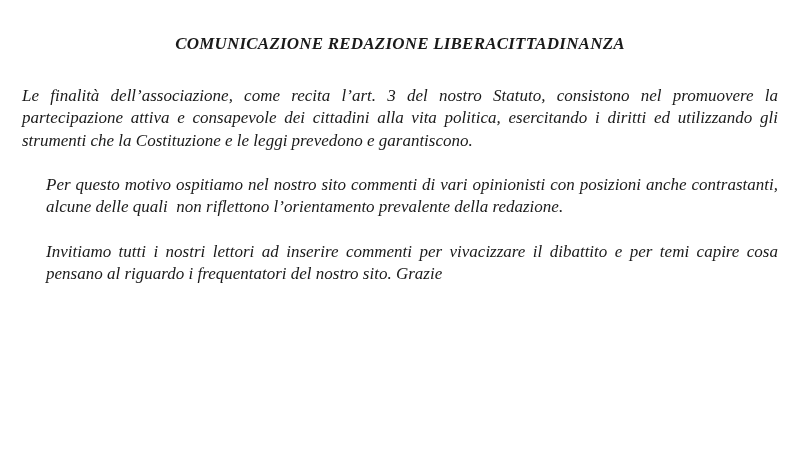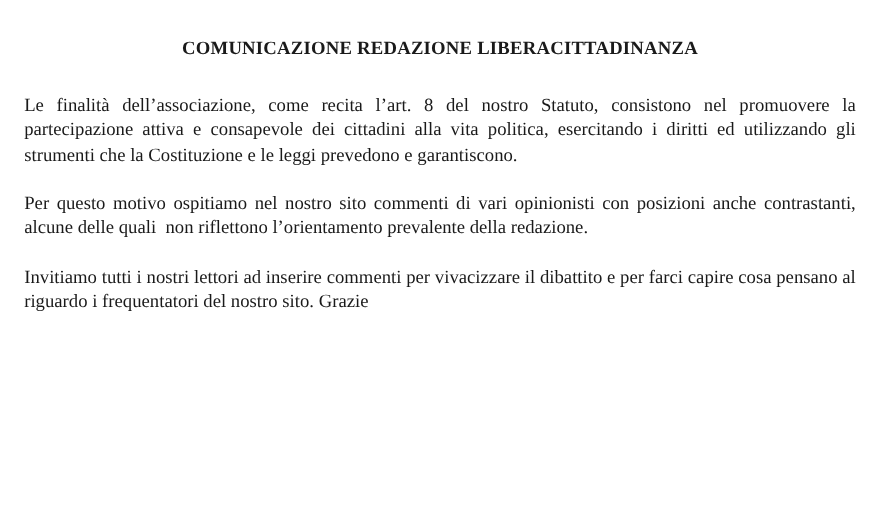--- a/index.html
+++ b/index.html
@@ -7,40 +7,42 @@
   .page {
     position: relative;
     width: 800px;
     height: 338px;
     background: #ffffff;
     color: #1a1a1a;
     font-family: "Liberation Serif", "DejaVu Serif", serif;
     font-size: 17px;
     padding: 33px 22px 0 22px;
     overflow: hidden;
+    font-style: italic;
   }
   .title {
     font-size: 17px;
     font-weight: bold;
     text-align: center;
     line-height: 22px;
     margin-bottom: 30px;
     letter-spacing: 0.2px;
   }
   .doc-body p.para {
     text-align: justify;
     line-height: 22.3px;
   }
   .doc-body p.para.gap {
     margin-top: 22.3px;
+    margin-left: 24px;
   }
 </style>
 </head>
 <body>
 
 <div class="page" style="background: rgb(255, 255, 255); color: rgb(26, 26, 26);">
   <h1 class="title">COMUNICAZIONE REDAZIONE LIBERACITTADINANZA</h1>
   <div class="doc-body" id="doc-body">
-      <p class="para">Le finalità dell’associazione, come recita l’art. 8 del nostro Statuto, consistono nel promuovere la partecipazione attiva e consapevole dei cittadini alla vita politica, esercitando i diritti ed utilizzando gli strumenti che la Costituzione e le leggi prevedono e garantiscono.</p>
+      <p class="para">Le finalità dell’associazione, come recita l’art. 3 del nostro Statuto, consistono nel promuovere la partecipazione attiva e consapevole dei cittadini alla vita politica, esercitando i diritti ed utilizzando gli strumenti che la Costituzione e le leggi prevedono e garantiscono.</p>
       <p class="para gap">Per questo motivo ospitiamo nel nostro sito commenti di vari opinionisti con posizioni anche contrastanti, alcune delle quali&nbsp; non riflettono l’orientamento prevalente della redazione.</p>
-      <p class="para gap">Invitiamo tutti i nostri lettori ad inserire commenti per vivacizzare il dibattito e per farci capire cosa pensano al riguardo i frequentatori del nostro sito. Grazie</p>
+      <p class="para gap">Invitiamo tutti i nostri lettori ad inserire commenti per vivacizzare il dibattito e per temi capire cosa pensano al riguardo i frequentatori del nostro sito. Grazie</p>
     </div>
 </div>
 
 </body></html>

